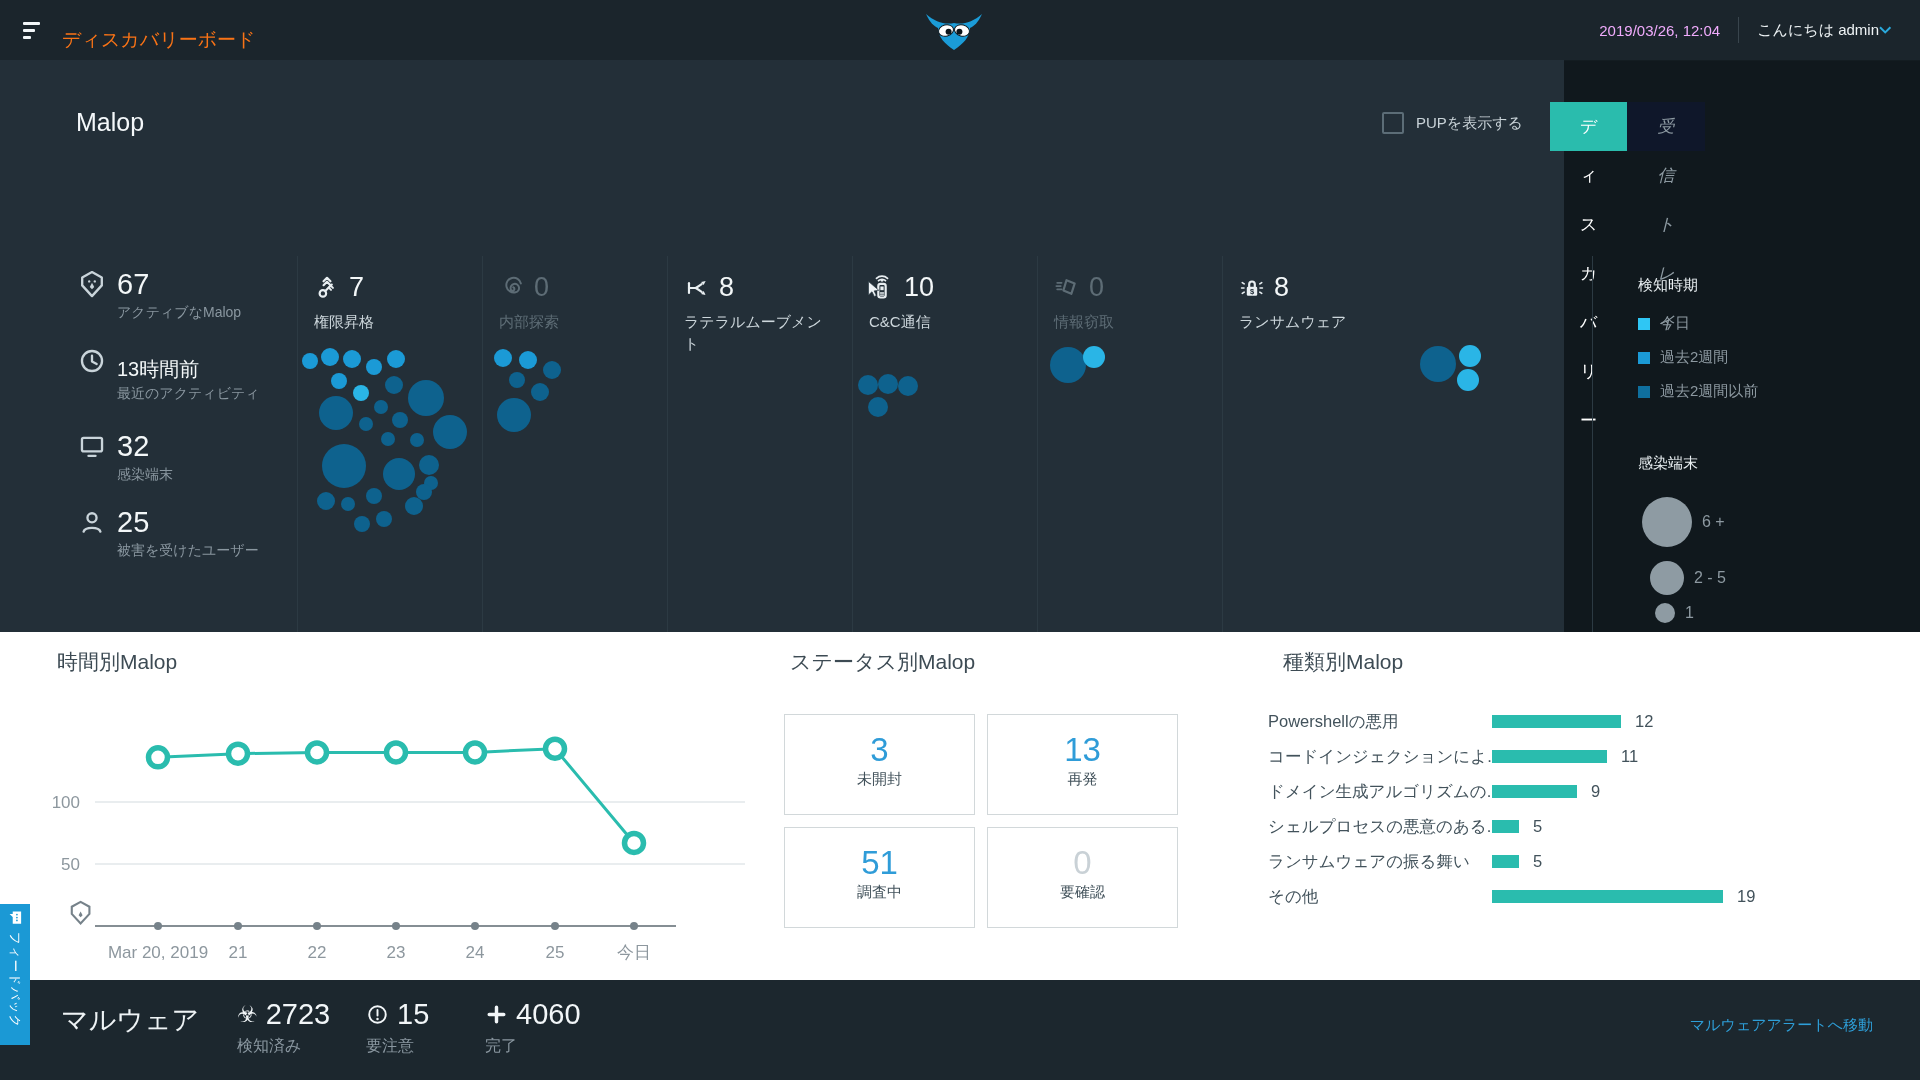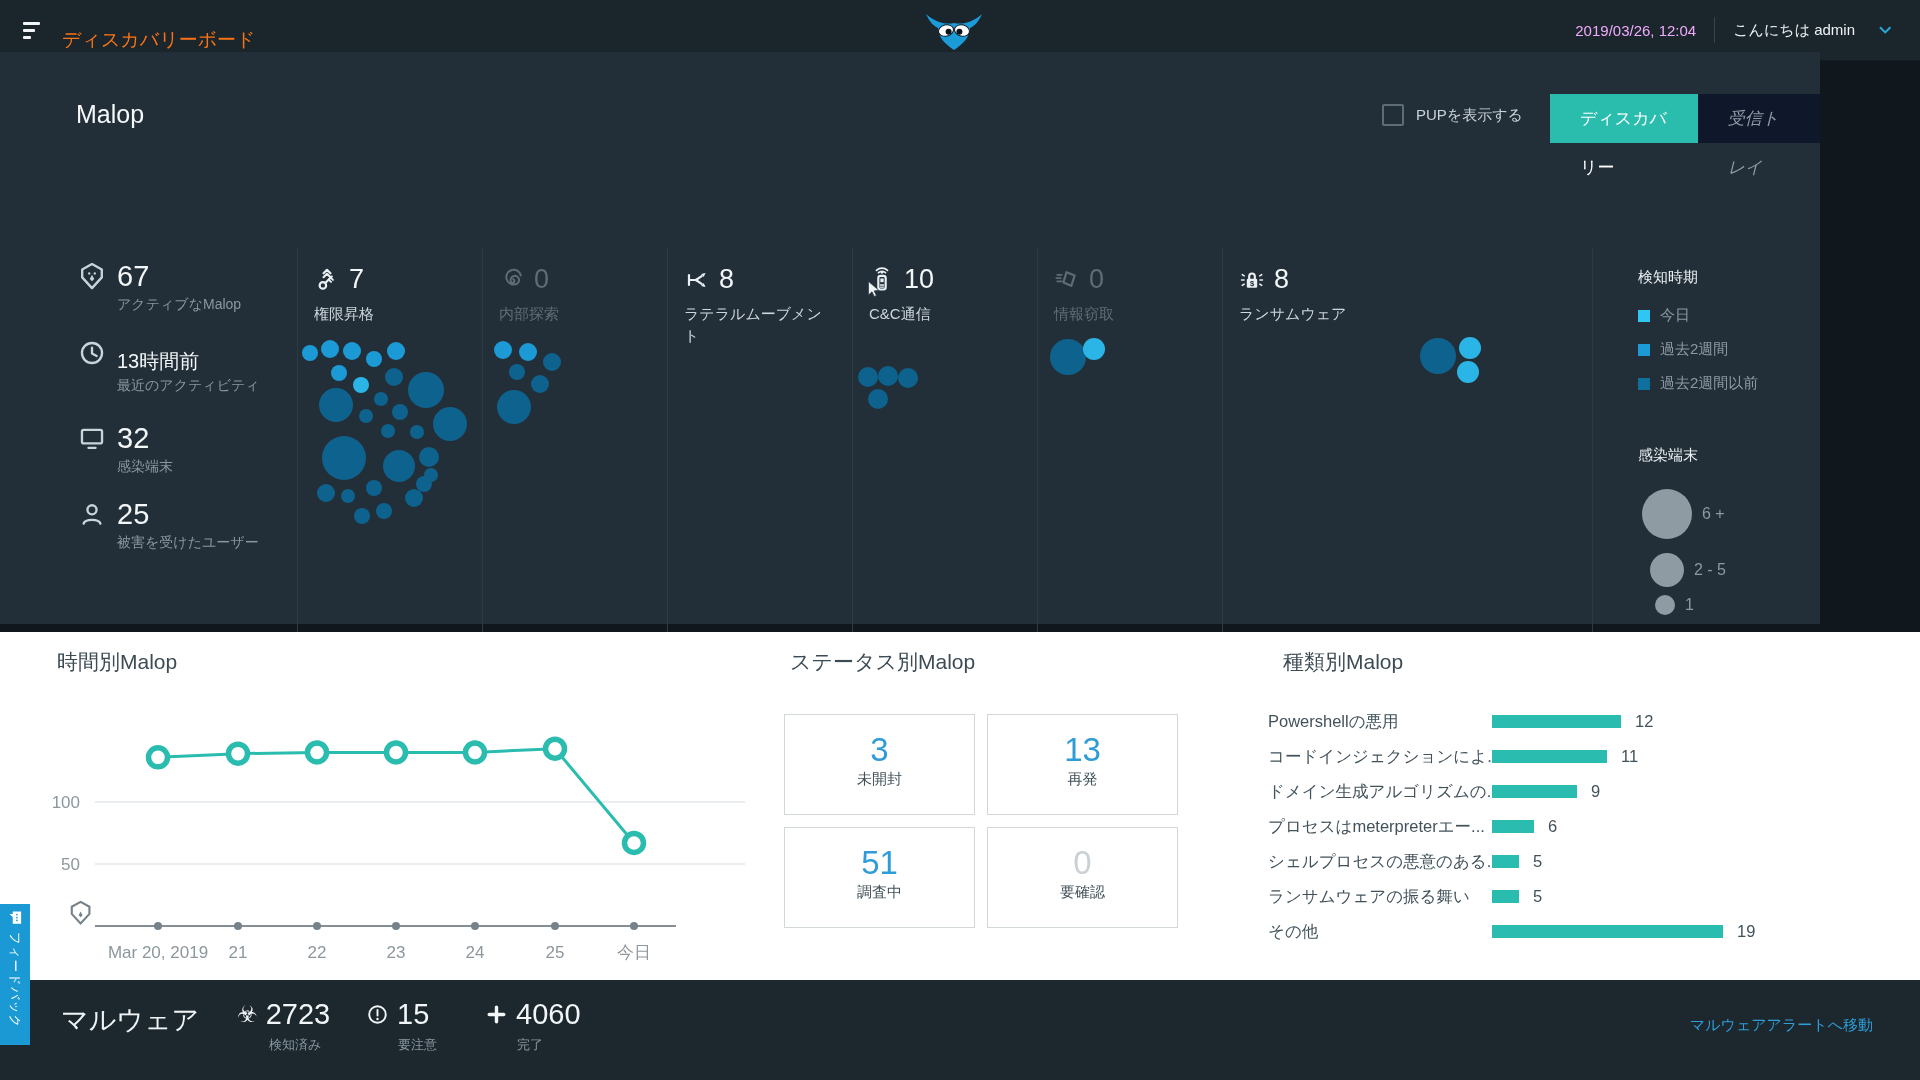--- a/index.html
+++ b/index.html
@@ -12,24 +12,24 @@
   #menu-btn{position:absolute;left:23px;top:20px;width:26px;height:20px;cursor:pointer;}
   #menu-btn i{position:absolute;left:0;height:3px;background:#f2f6f8;border-radius:1px;}
   #menu-btn i:nth-child(1){top:2px;width:17px;}
   #menu-btn i:nth-child(2){top:9px;width:12px;}
   #menu-btn i:nth-child(3){top:16px;width:8px;}
   #tb-title{position:absolute;left:62px;top:10px;height:60px;line-height:60px;font-size:19px;color:#f97316;}
   #logo{position:absolute;left:925px;top:13px;width:58px;height:38px;}
   #tb-right{position:absolute;right:28px;top:0;height:60px;display:flex;align-items:center;gap:18px;}
   #tb-date{font-size:15px;color:#f0abfc;}
   .vdiv{width:1px;height:26px;background:#39454d;}
-  #tb-user{display:flex;align-items:center;gap:24px;cursor:pointer;}
+  #tb-user{display:flex;align-items:center;gap:0;cursor:pointer;}
   #tb-greet{font-size:15px;color:#eef3f5;}
   
-  #main-dark{position:absolute;left:0;top:52px;width:1820px;height:572px;background:#232f38;}
+  #main-dark{position:absolute;left:0;top:60px;width:1564px;height:572px;background:#232f38;}
   #page-title{position:absolute;left:76px;top:48px;font-size:25px;color:#f4f8fa;}
   #pup{position:absolute;left:1382px;top:52px;display:flex;align-items:center;gap:12px;}
   #pup-box{width:18px;height:18px;border:2px solid #5c6d77;border-radius:2px;background:transparent;cursor:pointer;}
   #pup-label{font-size:15px;color:#c9d3d8;text-align:center;}
   #tabs{position:absolute;left:1550px;top:42px;display:flex;border-radius:7px;}
   .tab{height:49px;line-height:49px;padding:0 30px;font-size:17px;cursor:pointer;}
   .tab.active{background:#2abcad;color:#fff;}
   .tab.inactive{background:#0f172a;color:#8d9aa2;font-style:italic;}
   
   .sum{position:absolute;left:78px;}
@@ -72,21 +72,21 @@
   .tlabel{width:224px;font-size:16.5px;color:#42525b;white-space:nowrap;overflow:hidden;}
   .tbar{height:13px;background:#2abcae;}
   .tval{margin-left:14px;font-size:16.5px;color:#42525b;}
   
   #footer{position:absolute;left:0;top:980px;width:1920px;height:100px;background:#1c272e;}
   #f-title{position:absolute;left:61px;top:22px;font-size:27px;color:#eef3f5;}
   .fstat{position:absolute;top:18px;}
   .frow{display:flex;align-items:center;gap:8px;}
   .fval{font-size:29px;font-weight:500;color:#f2f6f8;}
   .fstat .ic{color:#f2f6f8;}
-  .flab{font-size:13px;color:#8a97a0;margin-top:5px;margin-left:32px;white-space:nowrap;}
+  .flab{font-size:16px;color:#8a97a0;margin-top:5px;white-space:nowrap;}
   #f-link{position:absolute;right:47px;top:36px;font-size:15px;color:#2e9fd9;cursor:pointer;}
   
   #feedback{position:absolute;left:0;top:904px;width:30px;height:141px;background:#1b99d5;cursor:pointer;}
   #fb-inner{position:absolute;left:30px;top:6px;width:135px;height:30px;transform:rotate(90deg);transform-origin:0 0;
             display:flex;align-items:center;gap:7px;color:#fff;font-size:12.5px;letter-spacing:1px;white-space:nowrap;}
   
   .ic{display:inline-block;line-height:0;}
   .ic svg{display:block;}
   #cursor{position:absolute;left:868px;top:281px;}
   .glyph{font-size:23px;line-height:23px;}
@@ -419,25 +419,20 @@
       <div class="tlabel">コードインジェクションによ...</div>
       <div class="tbar" style="width: 115px;"></div>
       <div class="tval">11</div>
     </div>
     <div class="trow">
       <div class="tlabel">ドメイン生成アルゴリズムの...</div>
       <div class="tbar" style="width: 85px;"></div>
       <div class="tval">9</div>
     </div>
     <div class="trow">
-      <div class="tlabel">プロセスはmeterpreterエー...</div>
-      <div class="tbar" style="width: 42px;"></div>
-      <div class="tval">6</div>
-    </div>
-    <div class="trow">
       <div class="tlabel">シェルプロセスの悪意のある...</div>
       <div class="tbar" style="width: 27px;"></div>
       <div class="tval">5</div>
     </div>
     <div class="trow">
       <div class="tlabel">ランサムウェアの振る舞い</div>
       <div class="tbar" style="width: 27px;"></div>
       <div class="tval">5</div>
     </div>
     <div class="trow">

